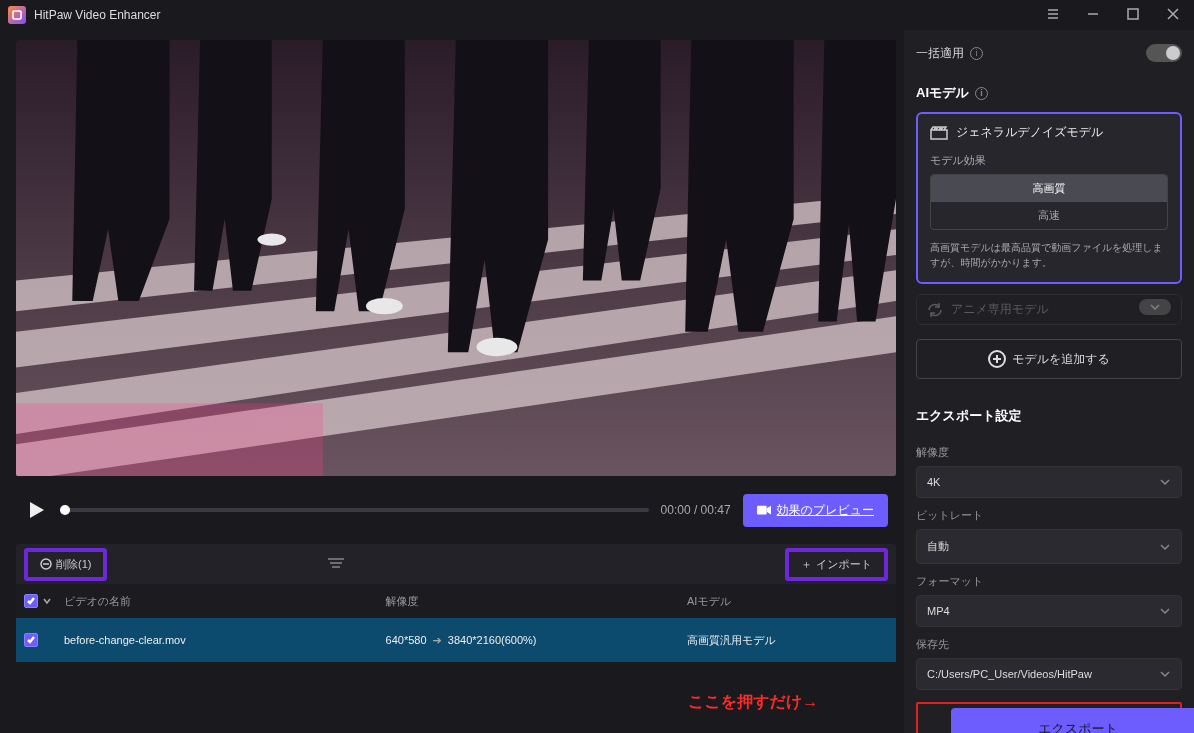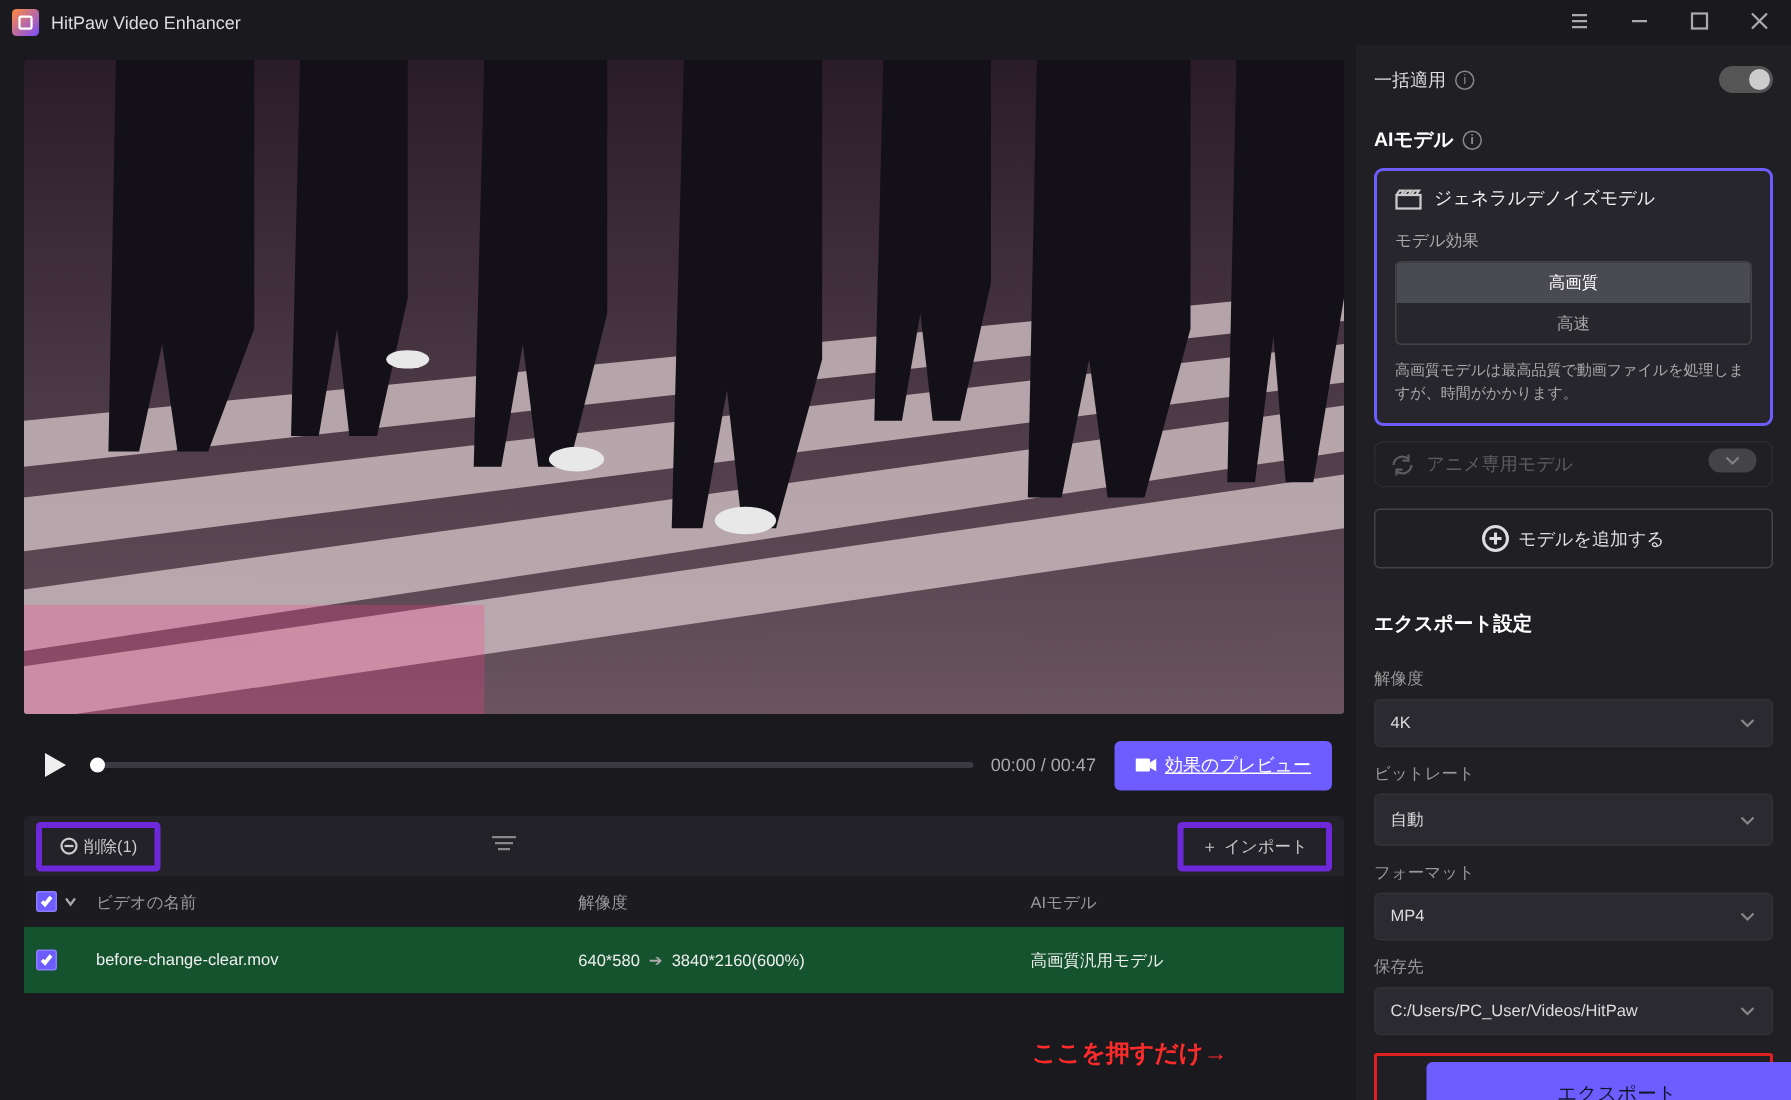--- a/index.html
+++ b/index.html
@@ -41,21 +41,21 @@
 .hamburger svg{width:18px;height:12px;stroke:#888;fill:none;stroke-width:1.5;}
 .import-btn { margin-left: auto; }
 .import-wrap{margin-left:auto;display:flex;align-items:center;}
 
 
 .table-head { display: flex; align-items: center; height: 34px; padding: 0 8px; background: #1c1c20; font-size: 11px; color: #999; }
 .th-check { width: 40px; display:flex; align-items:center; gap:4px;}
 .th-name { flex: 1.6; }
 .th-res { flex: 1.5; }
 .th-model { flex: 1; }
-.table-row { display: flex; align-items: center; height: 44px; padding: 0 8px; background: #14532d; color: #eee; font-size: 11px; }
+.table-row { display: flex; align-items: center; height: 44px; padding: 0 8px; background: #0c4a6e; color: #eee; font-size: 11px; }
 .cb { width: 14px; height: 14px; background: #6d5dff; border: 1px solid #8a7dff; border-radius: 2px; display:flex;align-items:center;justify-content:center;}
 .cb svg{width:10px;height:10px;stroke:#fff;fill:none;stroke-width:2.5;}
 .chevron{width:10px;height:10px;stroke:#aaa;fill:none;stroke-width:1.5;}
 .res-arrow{color:#aaa;margin:0 6px;}
 
 
 .panel-row { display: flex; align-items: center; justify-content: space-between; margin-bottom: 14px; }
 .panel-label { font-size: 12px; color: #ddd; display:flex;align-items:center;gap:6px;}
 .info-i{width:13px;height:13px;border:1px solid #888;border-radius:50%;display:inline-flex;align-items:center;justify-content:center;font-size:9px;color:#888;}
 .toggle { width: 36px; height: 18px; background: #555; border-radius: 9px; position: relative; cursor:pointer;}

